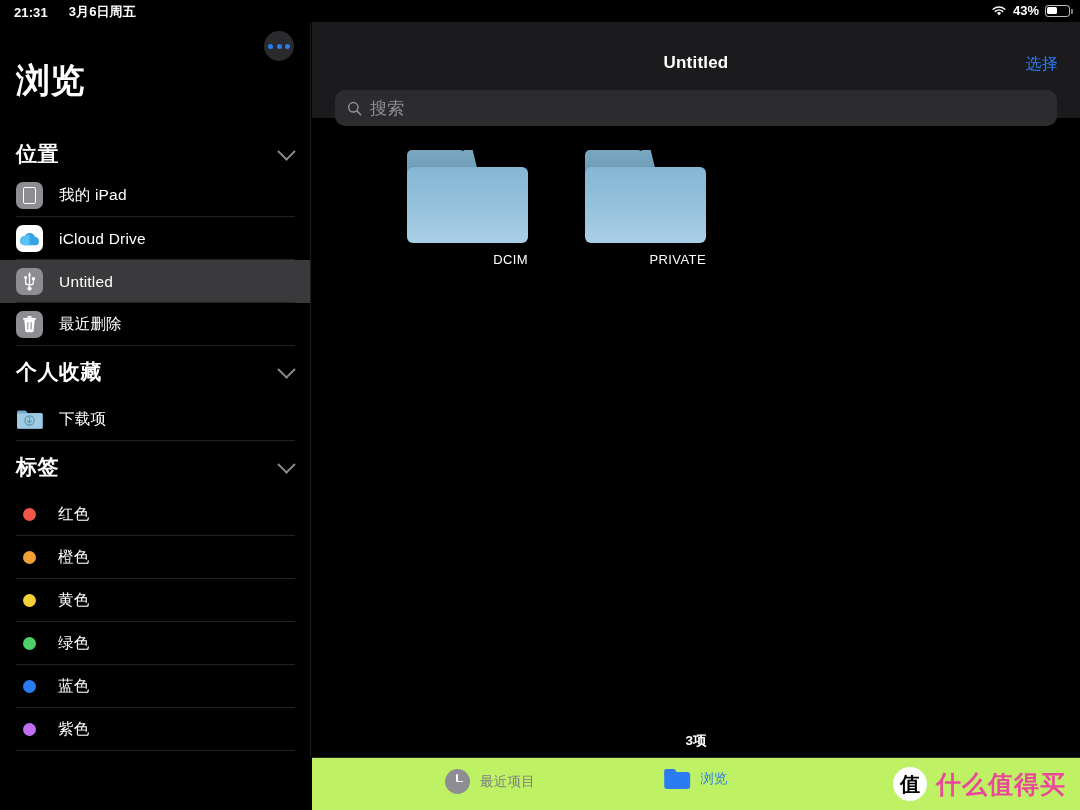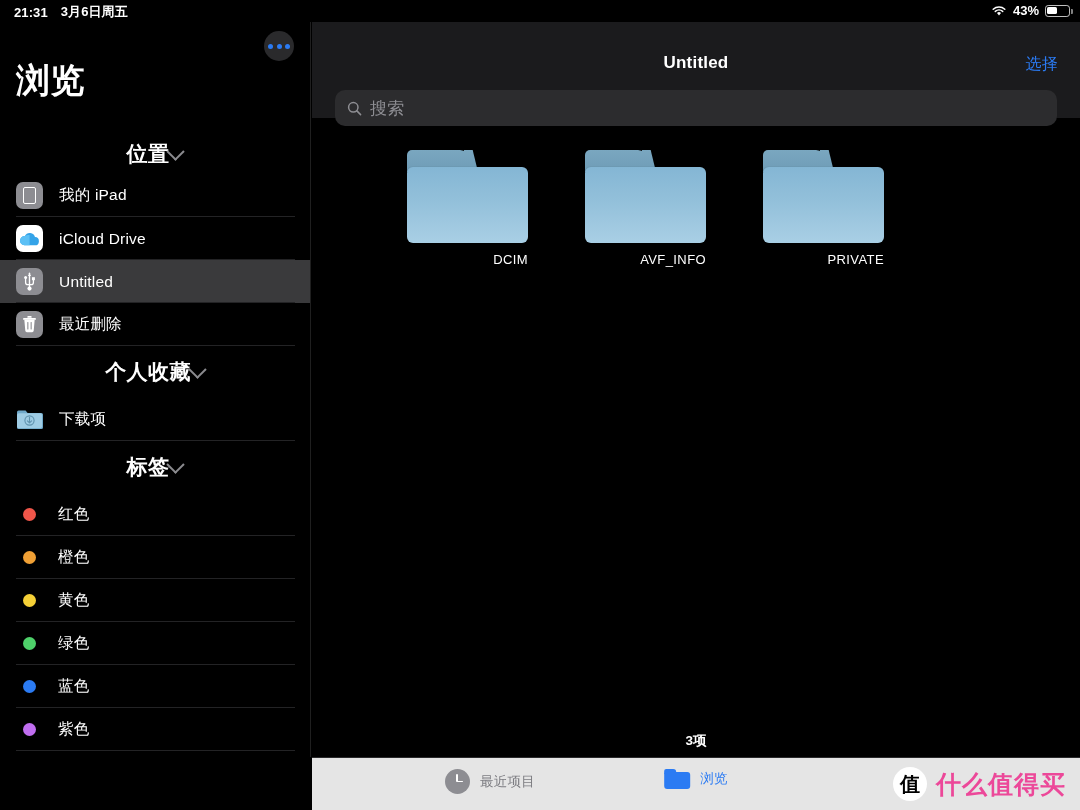--- a/index.html
+++ b/index.html
@@ -7,42 +7,42 @@
   body {
     background:#000;
     font-family:"Liberation Sans","DejaVu Sans",sans-serif;
     color:#fff;
     -webkit-font-smoothing:antialiased;
   }
   #app { position:relative; width:1080px; height:810px; }
 
   
   .statusbar { position:absolute; top:0; left:0; width:1080px; height:22px; }
-  .sb-left { position:absolute; left:14px; top:3px; display:flex; align-items:center; gap:13px;
+  .sb-left { position:absolute; left:14px; top:3px; display:flex; align-items:center; gap:21px;
              font-size:13px; font-weight:600; letter-spacing:.1px; color:#fff; }
   .sb-right { position:absolute; right:10px; top:3px; display:flex; align-items:center; gap:6px;
               font-size:13px; font-weight:600; color:#fff; }
   .wifi { width:16px; height:12px; position:relative; display:inline-block; }
   .battery { width:25px; height:12px; border:1.3px solid rgba(255,255,255,.75); border-radius:3.2px;
              position:relative; display:inline-block; }
   .battery::after { content:""; position:absolute; right:-4px; top:3.2px; width:2px; height:5px;
              background:rgba(255,255,255,.5); border-radius:0 1px 1px 0; }
   .battery .lvl { position:absolute; left:1.4px; top:1.4px; bottom:1.4px; width:43%;
              background:#fff; border-radius:1.6px; }
 
   
   .sidebar { position:absolute; left:0; top:22px; width:311px; height:735px; background:#000;
              border-right:1px solid #1f1f1f; overflow:hidden; }
   .more-btn { position:absolute; right:16px; top:9px; width:30px; height:30px; border-radius:50%;
               background:#2a2a2c; display:flex; align-items:center; justify-content:center; gap:3.5px; }
   .more-btn i { width:5px; height:5px; border-radius:50%; background:#2b7bf3; display:block; }
   .side-title { position:absolute; left:16px; top:36px; font-size:34px; font-weight:700; letter-spacing:.5px; }
 
   .sec { margin-top:0; }
-  .sec-head { display:flex; align-items:center; justify-content:center;
+  .sec-head { display:flex; align-items:center; justify-content:space-between;
               padding:0 18px 0 16px; height:40px; }
   .sec-head .t { font-size:21px; font-weight:700; letter-spacing:.4px; }
   .chev { width:13px; height:13px; border-right:2px solid #8b8b8f; border-bottom:2px solid #8b8b8f;
           transform:rotate(45deg) translate(-2px,-2px); }
   .row { position:relative; display:flex; align-items:center; height:43px; padding-left:16px; }
   .row.sel { background:#3a3a3c; }
   .row::after { content:""; position:absolute; left:16px; right:16px; bottom:0; height:1px; background:#232325; }
   .row .label { margin-left:16px; font-size:15.5px; color:#ffffff; letter-spacing:.2px; }
 
   .ic { width:27px; height:27px; border-radius:7px; flex:none; position:relative;
@@ -79,21 +79,21 @@
                  clip-path:polygon(0 0,62% 0,100% 100%,0 100%); }
   .folder .body { position:absolute; left:0; top:17px; width:121px; height:76px;
                  background:linear-gradient(180deg,#84b6d4 0%,#93c0da 45%,#a9cfe5 100%);
                  border-radius:6px; box-shadow:0 1px 2px rgba(0,0,0,.6); }
   .item .name { margin-top:9px; font-size:13px; color:#fff; letter-spacing:.4px; }
 
   .count { position:absolute; left:0; right:0; bottom:7px; text-align:center;
            font-size:13.5px; font-weight:600; color:#fff; }
 
   
-  .tabbar { position:absolute; left:312px; right:0; bottom:0; height:53px; background:#e5e5e5;
+  .tabbar { position:absolute; left:312px; right:0; bottom:0; height:53px; background:#bef264;
             border-top:1px solid #2a2a2c; }
   .tab { position:absolute; top:11px; display:flex; align-items:center; gap:10px; }
   .tab.recents { left:3px; width:350px; justify-content:center; }
   .tab.browse  { left:50%; transform:translateX(-50%); }
   .tab .tl { font-size:13.5px; letter-spacing:.3px; }
   .tab.recents .tl { color:#7d7d82; }
   .tab.browse .tl { color:#2b7bf3; }
   .clock { width:25px; height:25px; border-radius:50%; background:#8d8d92; position:relative; flex:none; }
   .clock::before { content:""; position:absolute; left:11.6px; top:5px; width:1.8px; height:8px; background:#fff; border-radius:1px; }
   .clock::after  { content:""; position:absolute; left:12px; top:11.5px; width:6px; height:1.8px; background:#fff; border-radius:1px; }
@@ -274,27 +274,20 @@
             <div class="tab"></div>
               <div class="body"></div>
           </div>
           <div class="name">DCIM</div>
         </div>
         <div class="item">
           <div class="folder">
             <div class="tab"></div>
               <div class="body"></div>
           </div>
-          <div class="name">AVF_INFO</div>
-        </div>
-        <div class="item">
-          <div class="folder">
-            <div class="tab"></div>
-              <div class="body"></div>
-          </div>
           <div class="name">PRIVATE</div>
         </div>
       </div>
 
       <div class="count">3项</div>
     </div>
   </div>
 
   <div class="tabbar">
     <div class="tab recents">

